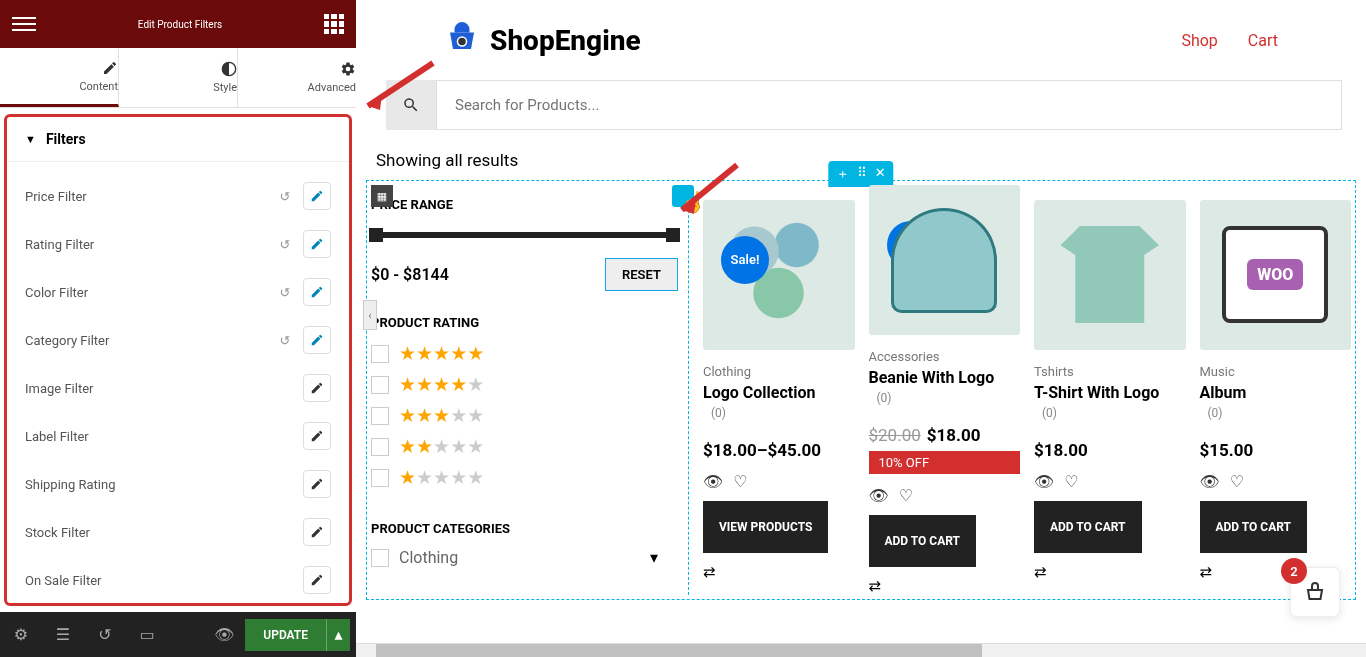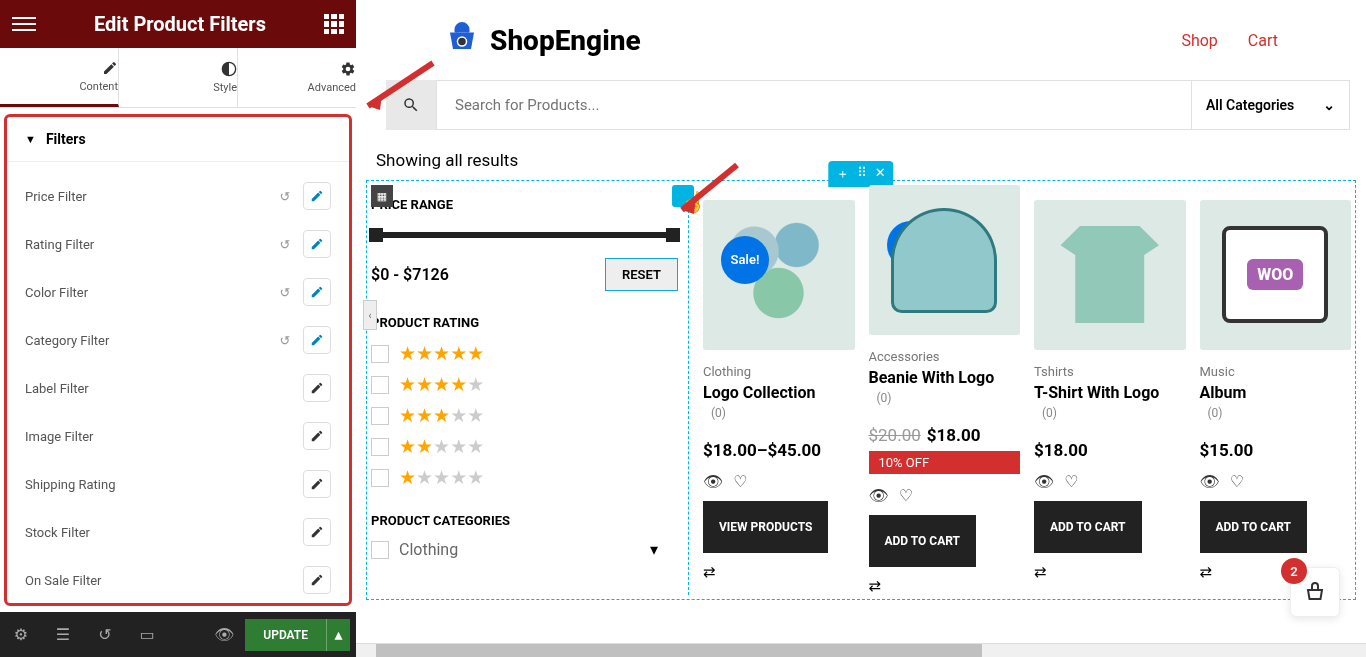--- a/index.html
+++ b/index.html
@@ -3,21 +3,21 @@
 <meta charset="utf-8">
 <style>
 * { margin: 0; padding: 0; box-sizing: border-box; font-family: -apple-system, BlinkMacSystemFont, "Segoe UI", Roboto, sans-serif; }
 body { width: 1366px; height: 657px; overflow: hidden; position: relative; background: #fff; }
 
 
 .panel { position: absolute; left: 0; top: 0; width: 356px; height: 657px; background: #fff; display: flex; flex-direction: column; }
 .panel-header { background: #6b0a0a; height: 48px; display: flex; align-items: center; justify-content: space-between; padding: 0 12px; color: #fff; }
 .panel-header .ham { width: 24px; height: 24px; display: flex; flex-direction: column; justify-content: center; gap: 4px; cursor: pointer; }
 .panel-header .ham div { height: 2px; background: #fff; }
-.panel-header .title { font-size: 20px; font-weight: 700; text-align: center; }
+.panel-header .title { font-size: 10px; font-weight: 400; text-align: center; }
 .panel-header .grid-icon { width: 20px; height: 20px; display: grid; grid-template-columns: repeat(3,1fr); gap: 2px; cursor: pointer; }
 .panel-header .grid-icon div { background: #fff; }
 
 .panel-tabs { display: flex; height: 60px; border-bottom: 1px solid #e0e0e0; }
 .panel-tab { flex: 1; display: flex; flex-direction: column; align-items: flex-end; justify-content: center; gap: 4px; font-size: 11px; color: #555; cursor: pointer; border-right: 1px solid #e0e0e0; }
 .panel-tab:last-child { border-right: none; }
 .panel-tab.active { border-bottom: 3px solid #6b0a0a; }
 .panel-tab svg { width: 16px; height: 16px; fill: #333; }
 
 .panel-body { flex: 1; overflow: auto; border: 3px solid #d32f2f; border-radius: 6px; margin: 6px 4px; padding: 0; }
@@ -43,21 +43,21 @@
 .scrollbar-h { position: absolute; left: 356px; right: 0; bottom: 0; height: 14px; background: #f0f0f0; border-top: 1px solid #ddd; }
 .scrollbar-h .thumb { height: 100%; width: 60%; background: #c0c0c0; margin-left: 2%; }
 
 .store-header { display: flex; align-items: center; justify-content: space-between; padding: 22px 88px; }
 .logo { display: flex; align-items: center; gap: 10px; }
 .logo-icon { width: 36px; height: 36px; }
 .logo-text { font-size: 28px; font-weight: 800; color: #000; }
 .nav { display: flex; gap: 30px; }
 .nav a { color: #d32f2f; font-size: 16px; text-decoration: none; }
 
-.search-row { display: flex; padding: 0 16px 20px 30px; gap: 0; }
+.search-row { display: flex; padding: 0 24px 20px 30px; gap: 0; }
 .search-icon-box { width: 50px; height: 50px; background: #e8e8e8; display: flex; align-items: center; justify-content: center; color: #333; }
 .search-input { flex: 1; height: 50px; border: 1px solid #e0e0e0; padding: 0 18px; font-size: 15px; color: #888; }
 .cat-select { width: 158px; height: 50px; border: 1px solid #e0e0e0; border-left: none; display: flex; align-items: center; justify-content: space-between; padding: 0 14px; font-size: 14px; font-weight: 600; cursor: pointer; }
 
 .results-text { padding: 0 20px 10px 20px; font-size: 17px; }
 
 .canvas { position: relative; margin: 0 10px; border: 1px dashed #00b5e2; padding: 4px; display: flex; gap: 14px; }
 .canvas-toolbar { position: absolute; top: -20px; left: 50%; transform: translateX(-50%); background: #00b5e2; border-radius: 4px 4px 0 0; padding: 4px 8px; display: flex; gap: 8px; color: #fff; font-size: 13px; }
 .canvas-toolbar span { cursor: pointer; }
 
@@ -205,31 +205,31 @@
           <div class="actions">
             <div class="undo-btn">↺</div>
             <div class="edit-btn">
               <svg width="14" height="14" viewBox="0 0 24 24" fill="currentColor">
                 <path d="M3 17.25V21h3.75L17.81 9.94l-3.75-3.75L3 17.25zM20.71 7.04a1 1 0 0 0 0-1.41l-2.34-2.34a1 1 0 0 0-1.41 0l-1.83 1.83 3.75 3.75 1.83-1.83z"></path>
               </svg>
             </div>
           </div>
         </div>
         <div class="filter-row">
+          <span>Image Filter</span>
+          <div class="actions">
+            <div class="edit-btn dark">
+              <svg width="14" height="14" viewBox="0 0 24 24" fill="currentColor">
+                <path d="M3 17.25V21h3.75L17.81 9.94l-3.75-3.75L3 17.25zM20.71 7.04a1 1 0 0 0 0-1.41l-2.34-2.34a1 1 0 0 0-1.41 0l-1.83 1.83 3.75 3.75 1.83-1.83z"></path>
+              </svg>
+            </div>
+          </div>
+        </div>
+        <div class="filter-row">
           <span>Label Filter</span>
-          <div class="actions">
-            <div class="edit-btn dark">
-              <svg width="14" height="14" viewBox="0 0 24 24" fill="currentColor">
-                <path d="M3 17.25V21h3.75L17.81 9.94l-3.75-3.75L3 17.25zM20.71 7.04a1 1 0 0 0 0-1.41l-2.34-2.34a1 1 0 0 0-1.41 0l-1.83 1.83 3.75 3.75 1.83-1.83z"></path>
-              </svg>
-            </div>
-          </div>
-        </div>
-        <div class="filter-row">
-          <span>Image Filter</span>
           <div class="actions">
             <div class="edit-btn dark">
               <svg width="14" height="14" viewBox="0 0 24 24" fill="currentColor">
                 <path d="M3 17.25V21h3.75L17.81 9.94l-3.75-3.75L3 17.25zM20.71 7.04a1 1 0 0 0 0-1.41l-2.34-2.34a1 1 0 0 0-1.41 0l-1.83 1.83 3.75 3.75 1.83-1.83z"></path>
               </svg>
             </div>
           </div>
         </div>
         <div class="filter-row">
           <span>Shipping Rating</span>
@@ -294,45 +294,41 @@
     </div>
   </div>
 
   <div class="search-row">
     <div class="search-icon-box">
       <svg width="18" height="18" viewBox="0 0 24 24" fill="#333">
           <path d="M15.5 14h-.79l-.28-.27a6.5 6.5 0 1 0-.7.7l.27.28v.79l5 4.99L20.49 19l-4.99-5zm-6 0A4.5 4.5 0 1 1 14 9.5 4.5 4.5 0 0 1 9.5 14z"></path>
         </svg>
     </div>
     <input class="search-input" placeholder="Search for Products..." style="">
-    <div class="cat-select">
-      <span>All Categories</span>
-      <span>⌄</span>
-    </div>
   </div>
 
   <div class="results-text">Showing all results</div>
 
   <div class="canvas">
     <div class="canvas-toolbar">
       <span>＋</span>
       <span>⠿</span>
       <span>✕</span>
     </div>
 
     <div class="sidebar-col">
       <div class="col-handle">▦</div>
       <div class="drag-handle"></div>
       <div class="drag-cursor">☝</div>
       <div class="row-chevron">‹</div>
 
       <div class="widget-title">PRICE RANGE</div>
       <div class="price-slider"></div>
       <div class="price-row">
-        <span class="price-val">$0 - $7126</span>
+        <span class="price-val">$0 - $8144</span>
         <button class="reset-btn">RESET</button>
       </div>
 
       <div class="widget-title" style="margin-top:24px">PRODUCT RATING</div>
       <div id="ratings">
           <div class="rating-row">
             <div class="rating-check"></div>
             <div class="stars">
               <span class="star">★</span>
               <span class="star">★</span>
@@ -376,21 +372,21 @@
             <div class="stars">
               <span class="star">★</span>
               <span class="star grey">★</span>
               <span class="star grey">★</span>
               <span class="star grey">★</span>
               <span class="star grey">★</span>
             </div>
           </div>
         </div>
 
-      <div class="widget-title" style="margin-top:24px">PRODUCT CATEGORIES</div>
+      <div class="widget-title" style="margin-top:32px">PRODUCT CATEGORIES</div>
       <div class="cat-row">
         <div class="left">
           <div class="rating-check"></div>
           <span class="name">Clothing</span>
         </div>
         <span>▾</span>
       </div>
     </div>
 
     <div class="products-col" id="products">

